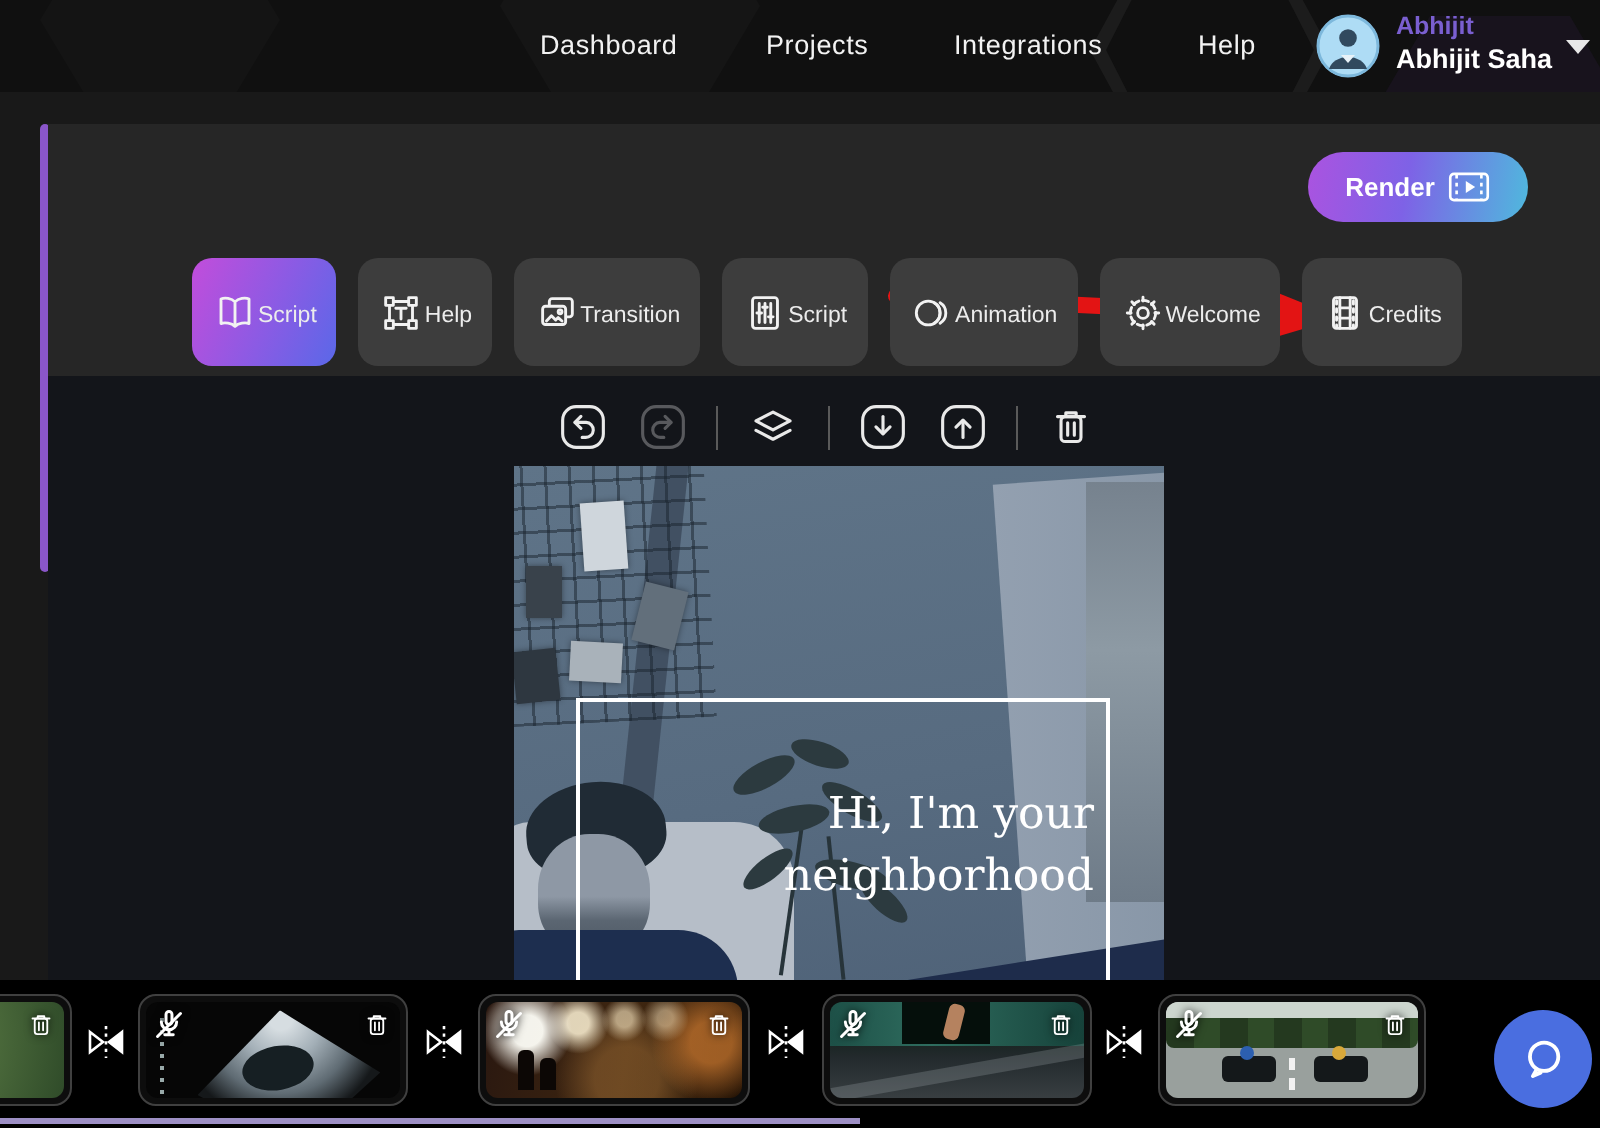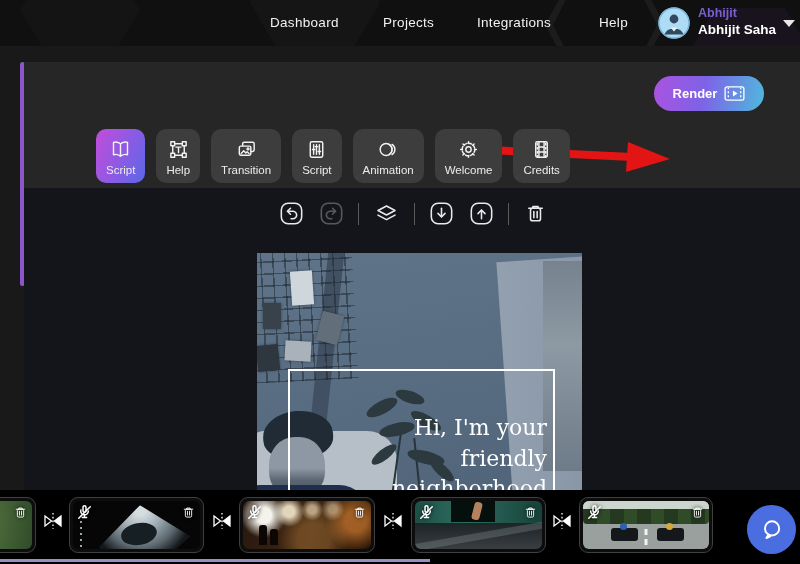--- a/index.html
+++ b/index.html
@@ -28,35 +28,35 @@
   .v-scrollbar { position:absolute; left:20px; top:62px; width:5px; height:224px; background:#8a56c9; border-radius:3px; }
 
   .render-btn { position:absolute; right:36px; top:14px; width:110px; height:35px; border:none; border-radius:18px;
     background:linear-gradient(100deg,#ab53e0 0%,#7e62e6 45%,#4fb9dd 100%);
     color:#fff; font-weight:bold; font-size:13px; font-family:"Liberation Sans",sans-serif;
     display:flex; align-items:center; justify-content:center; gap:7px; cursor:pointer; }
   .arrow-svg { position:absolute; left:398px; top:66px; width:262px; height:48px; pointer-events:none; }
 
   .toolbar { position:absolute; left:72px; top:67px; display:flex; align-items:stretch; gap:11px; }
   .tb-btn { background:#3d3d3d; border:none; border-radius:10px; color:#ececec; cursor:pointer;
-    display:flex; flex-direction:column; align-items:center; justify-content:center;
+    display:flex; flex-direction:row; align-items:center; justify-content:center;
     padding:7px 10px 6px; min-width:42px; height:54px; font-family:"Liberation Sans",sans-serif; }
   .tb-btn.active { background:linear-gradient(115deg,#c24ddb 0%,#8a5be4 55%,#5a68e8 100%); }
   .tb-label { font-size:11.5px; margin-top:3px; white-space:nowrap; }
   .tbicon { width:23px; height:23px; stroke:#f2f2f2; fill:none; stroke-width:1.5; stroke-linecap:round; stroke-linejoin:round; }
 
   
   .canvas-area { position:absolute; left:24px; top:188px; width:776px; height:302px; background:#13151a; }
   .controls-row { position:absolute; left:254px; top:12px; display:flex; align-items:center; gap:13px; }
   .cicon { width:27px; height:27px; stroke:#e9e9e9; fill:none; stroke-width:1.5; stroke-linecap:round; stroke-linejoin:round; cursor:pointer; }
   .cicon.dim { opacity:.32; }
   .divider { width:1px; height:22px; background:#5a5a5a; }
 
   
-  .preview { position:absolute; left:233px; top:45px; width:325px; height:287px; overflow:hidden; background:#14532d;margin-top:20px; }
+  .preview { position:absolute; left:233px; top:45px; width:325px; height:287px; overflow:hidden; background:#14532d; }
   .ph { position:absolute; }
   .ph-wall { left:0; top:0; width:100%; height:100%;
      background:linear-gradient(170deg,#5f7488 0%,#576b80 55%,#4d6076 100%); }
   .ph-frame-edge { left:58px; top:-14px; width:16px; height:280px; background:#415062; transform:rotate(6deg); }
   .ph-frame-big { left:70px; top:-18px; width:165px; height:285px;
      background:linear-gradient(100deg,#8touch 0,#8695a8 0%,#7b8b9e 70%,#70809a 100%); transform:rotate(6deg); }
   .ph-frame-right { left:248px; top:6px; width:88px; height:250px;
      background:linear-gradient(95deg,#93a0b0,#8695a6); transform:rotate(-4deg); }
   .ph-art-right { left:286px; top:8px; width:42px; height:210px;
      background:linear-gradient(180deg,#76828e 0%,#8d9aa4 40%,#6e7b88 100%); }
@@ -297,21 +297,20 @@
       <div class="leaf" style="left:122px;top:170px;width:36px;height:13px;transform:rotate(-12deg)"></div>
       <div class="leaf" style="left:152px;top:162px;width:34px;height:12px;transform:rotate(30deg)"></div>
       <div class="leaf" style="left:112px;top:196px;width:30px;height:11px;transform:rotate(-38deg)"></div>
       <div class="leaf" style="left:150px;top:198px;width:38px;height:13px;transform:rotate(14deg)"></div>
       <div class="leaf" style="left:170px;top:212px;width:30px;height:11px;transform:rotate(42deg)"></div>
       <div class="ph ph-navy-right"></div>
       <div class="ph ph-bottom-strip"></div>
       <div class="caption-box"></div>
       <div class="caption">
         <div>Hi, I'm your</div>
-        <div>friendly</div>
         <div>neighborhood</div>
       </div>
     </div>
   </div>
 
   <div class="timeline">
 
     <div class="clip" style="left:-100px;width:136px">
       <div class="thumb t-forest"></div>
       <svg class="clip-ic ic-del" viewBox="0 0 26 26">

